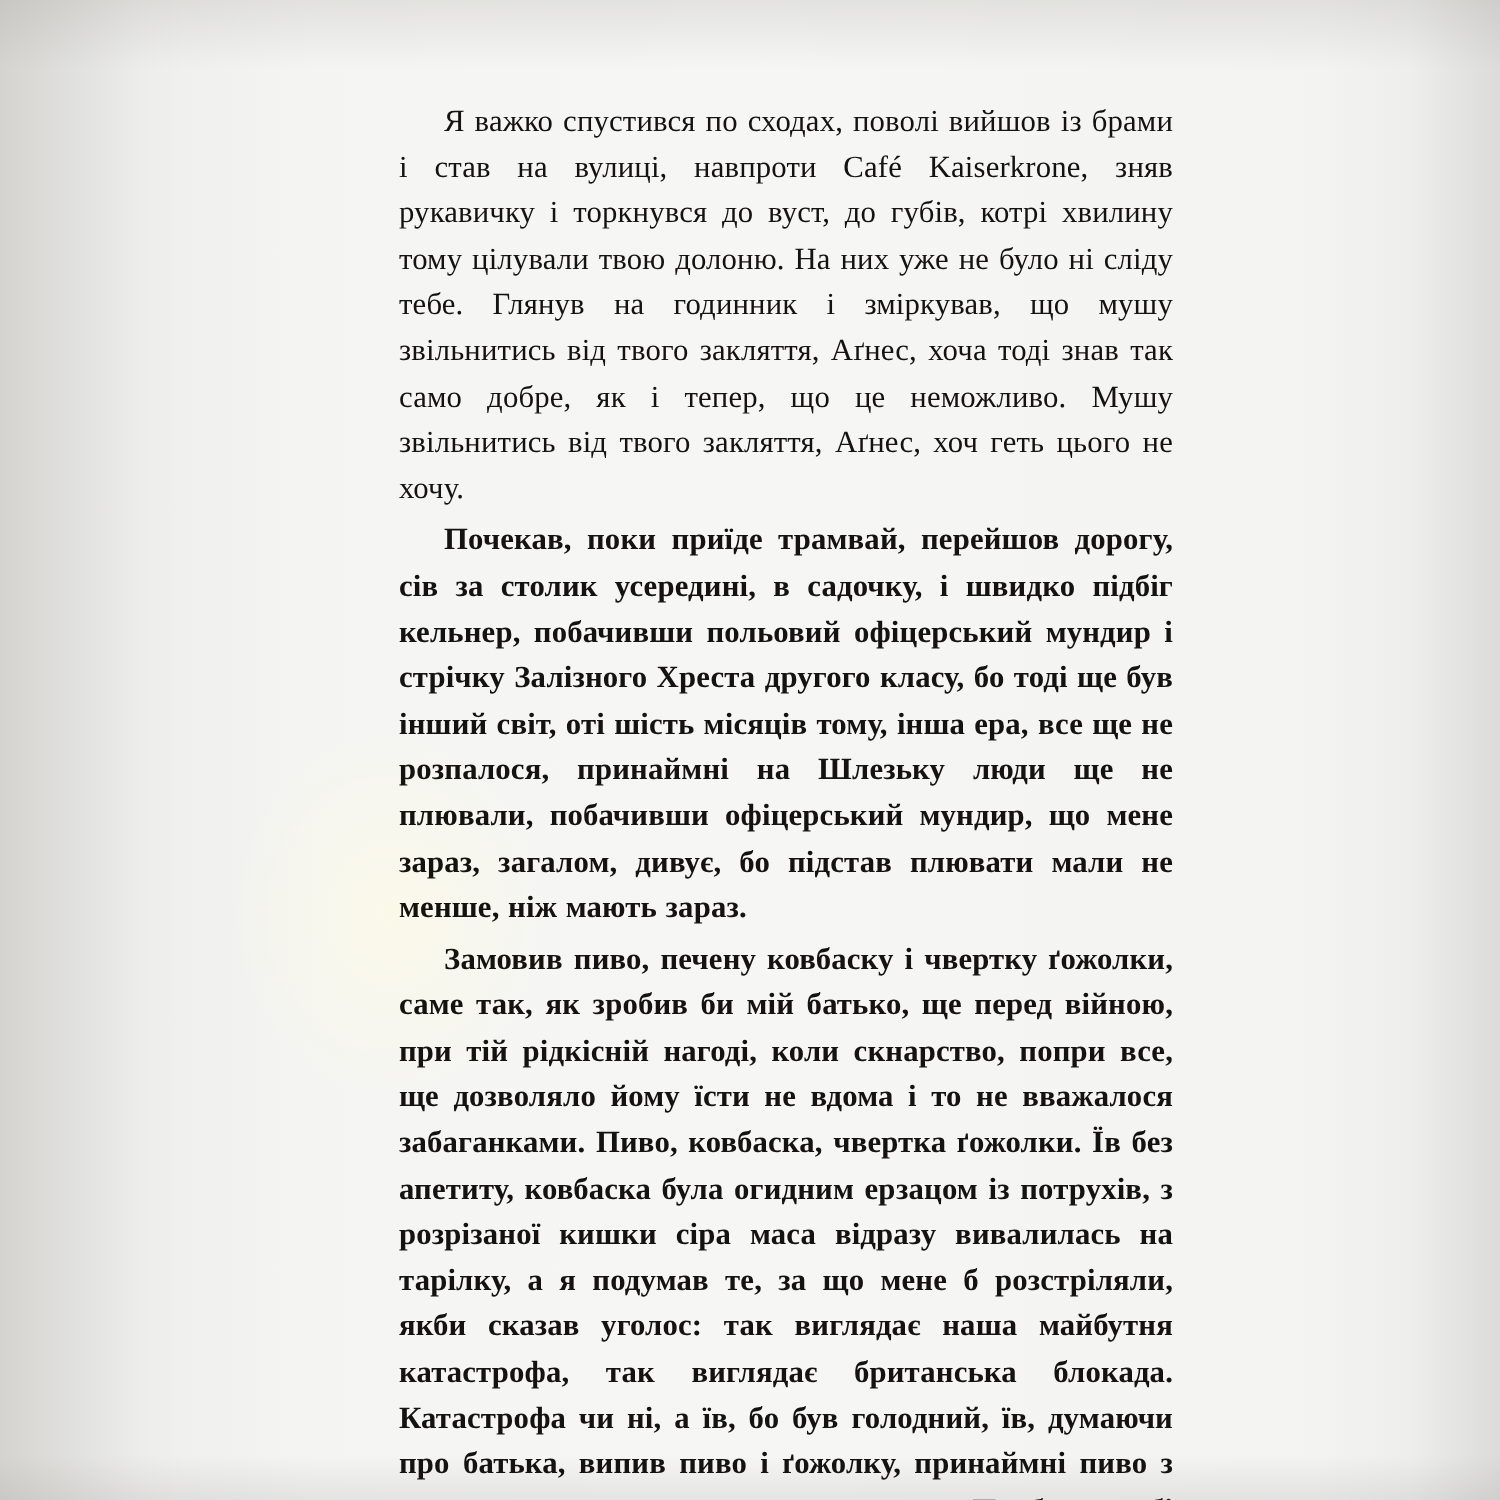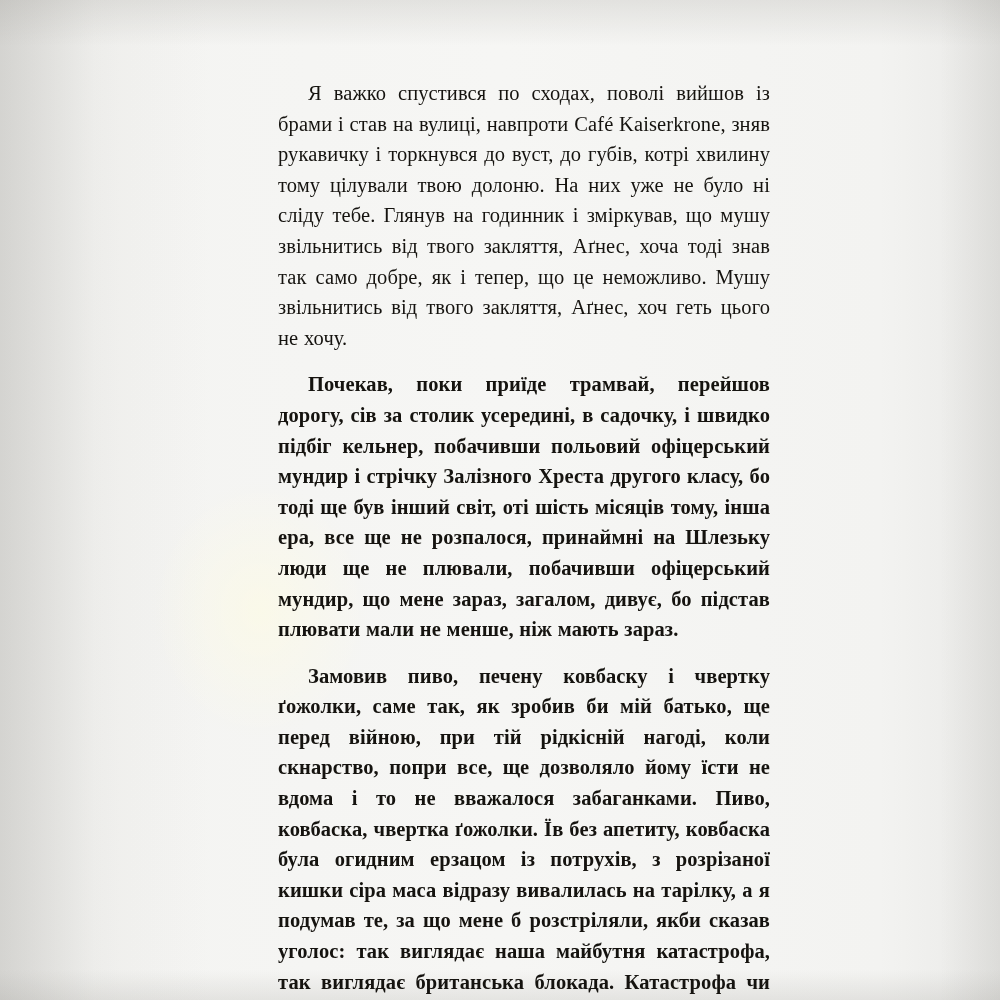--- a/index.html
+++ b/index.html
@@ -69,21 +69,21 @@
     pointer-events: none;
   }
 
   .text-block {
     position: absolute;
     left: 262px;
     top: 62px;
     width: 524px;
   }
   .para {
-    margin: 16px;
+    margin: 4px;
     text-align: justify;
     text-justify: inter-word;
     text-indent: 30px;
     font-size: 20.5px;
     line-height: 30.6px;
     color: #15130f;
     letter-spacing: 0.1px;
     word-spacing: 0.5px;
   }
   .para + .para {

